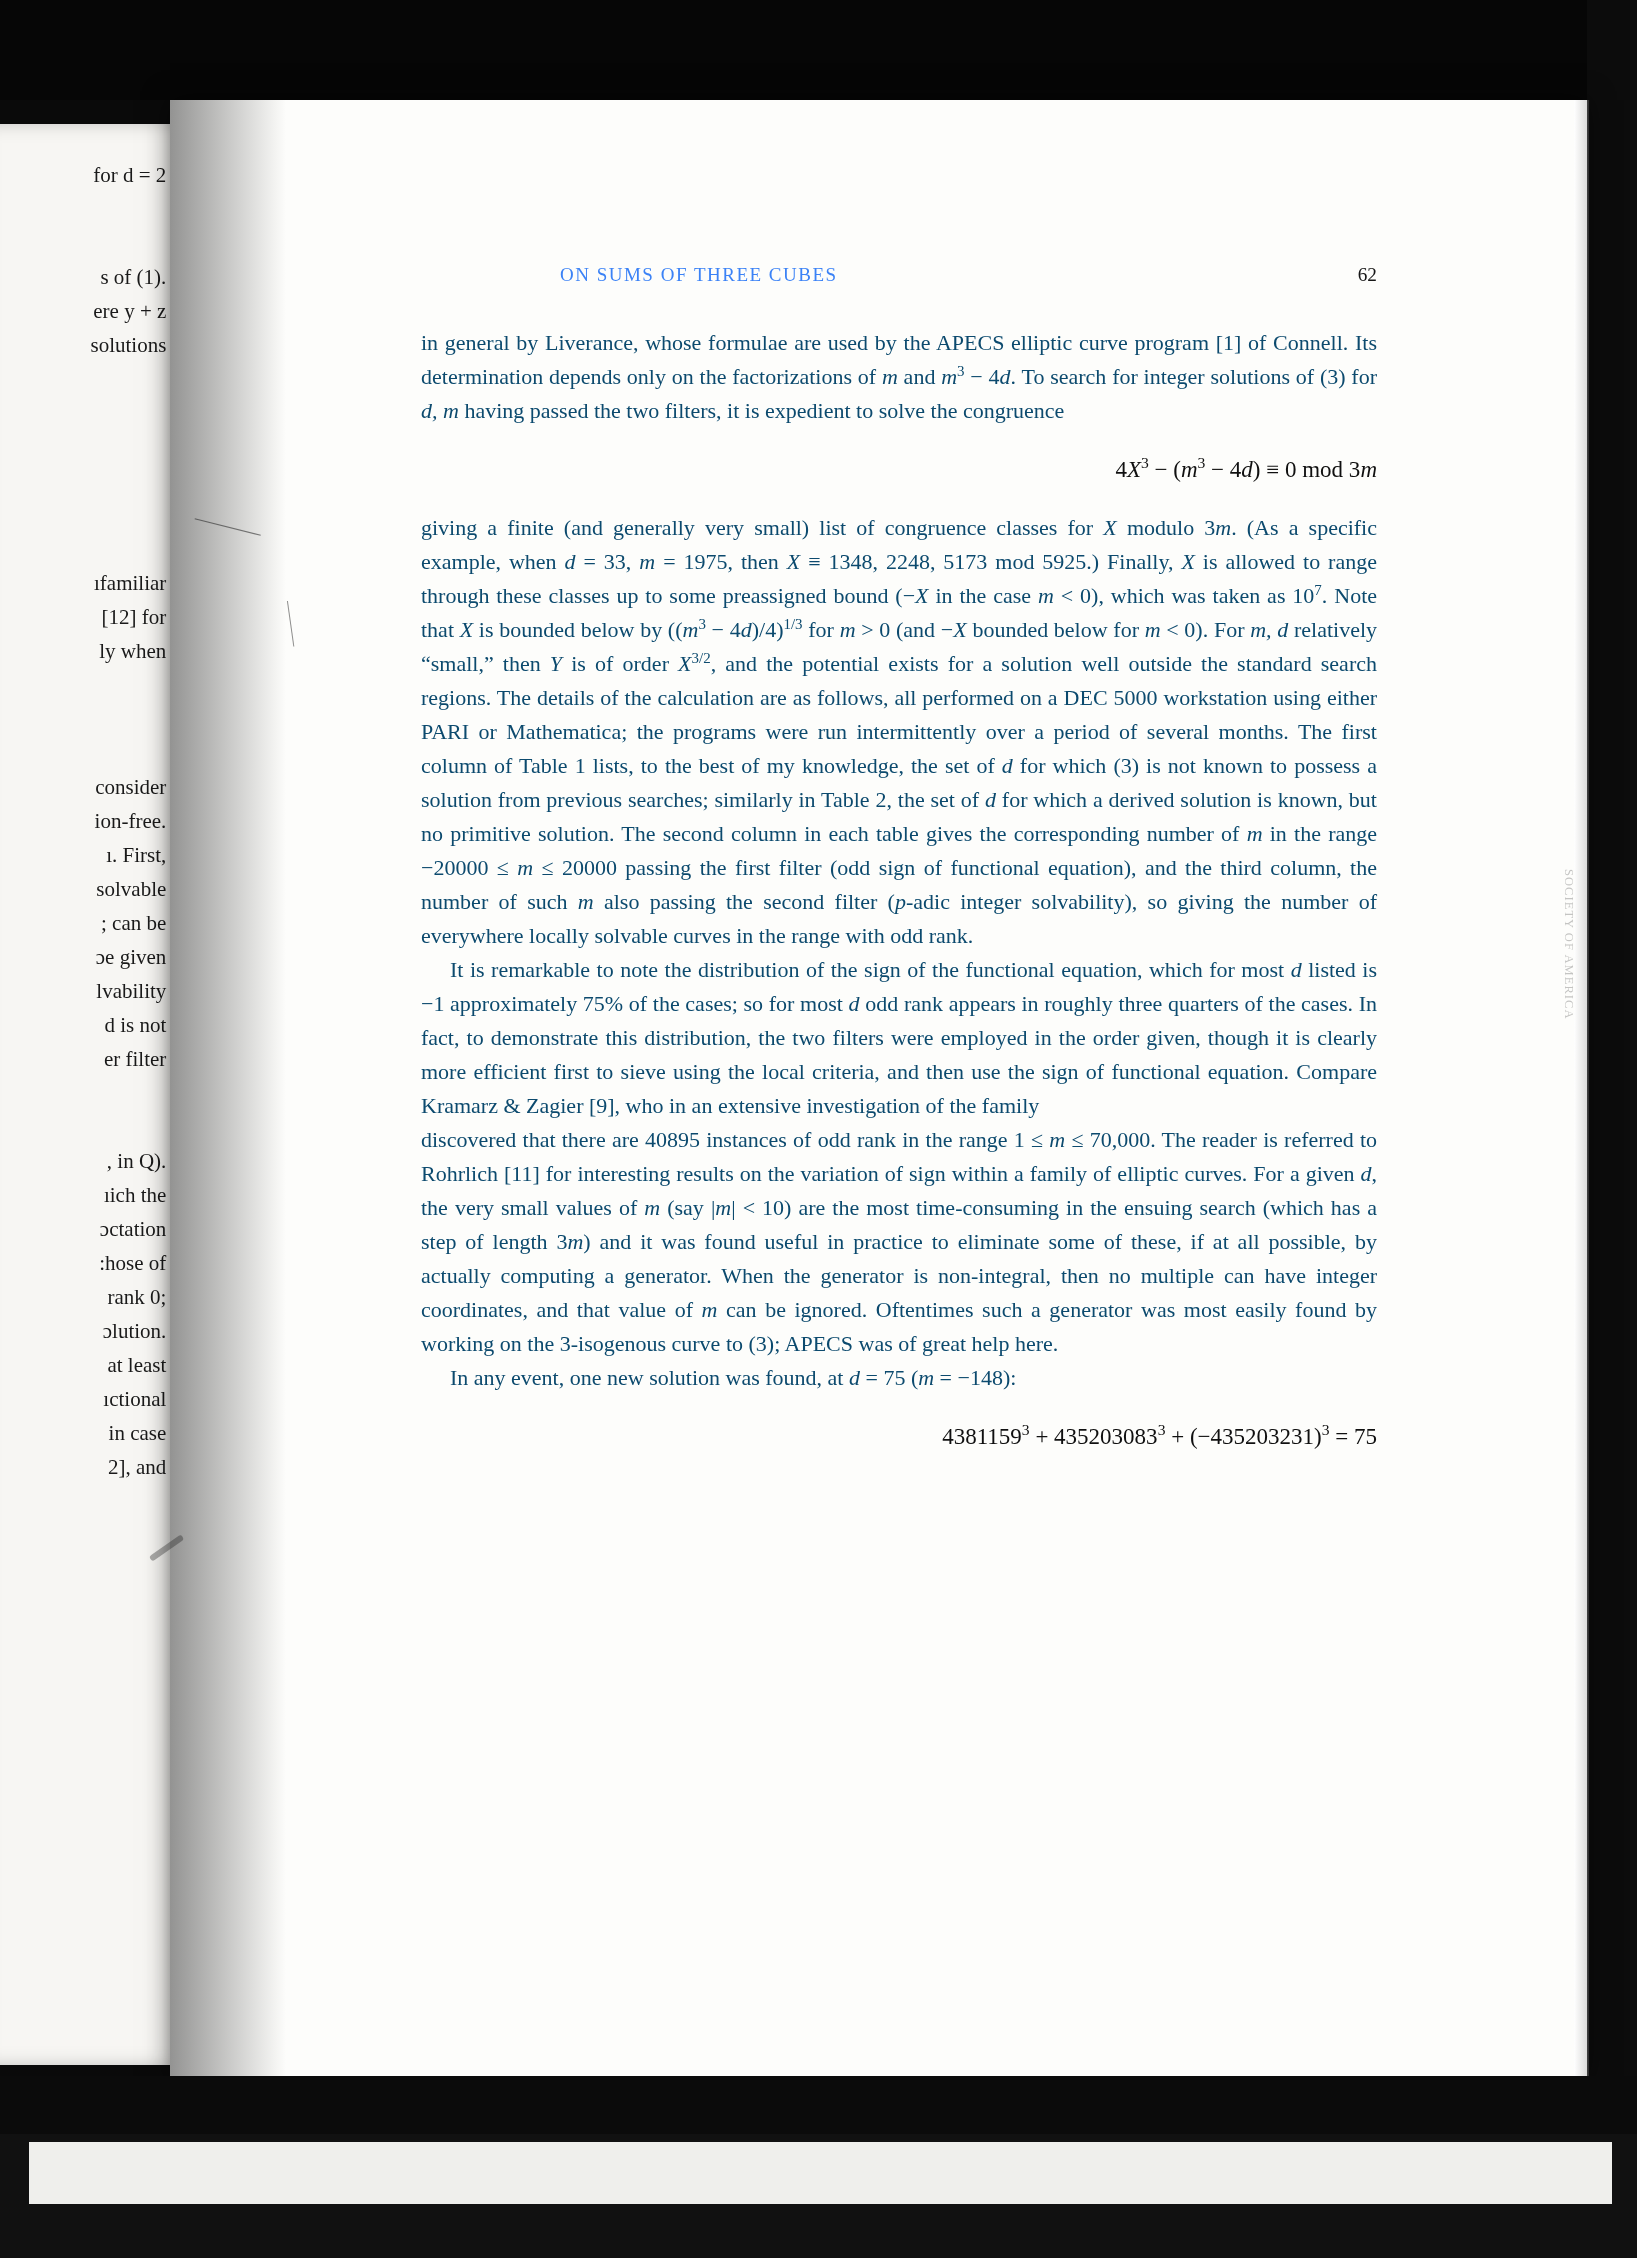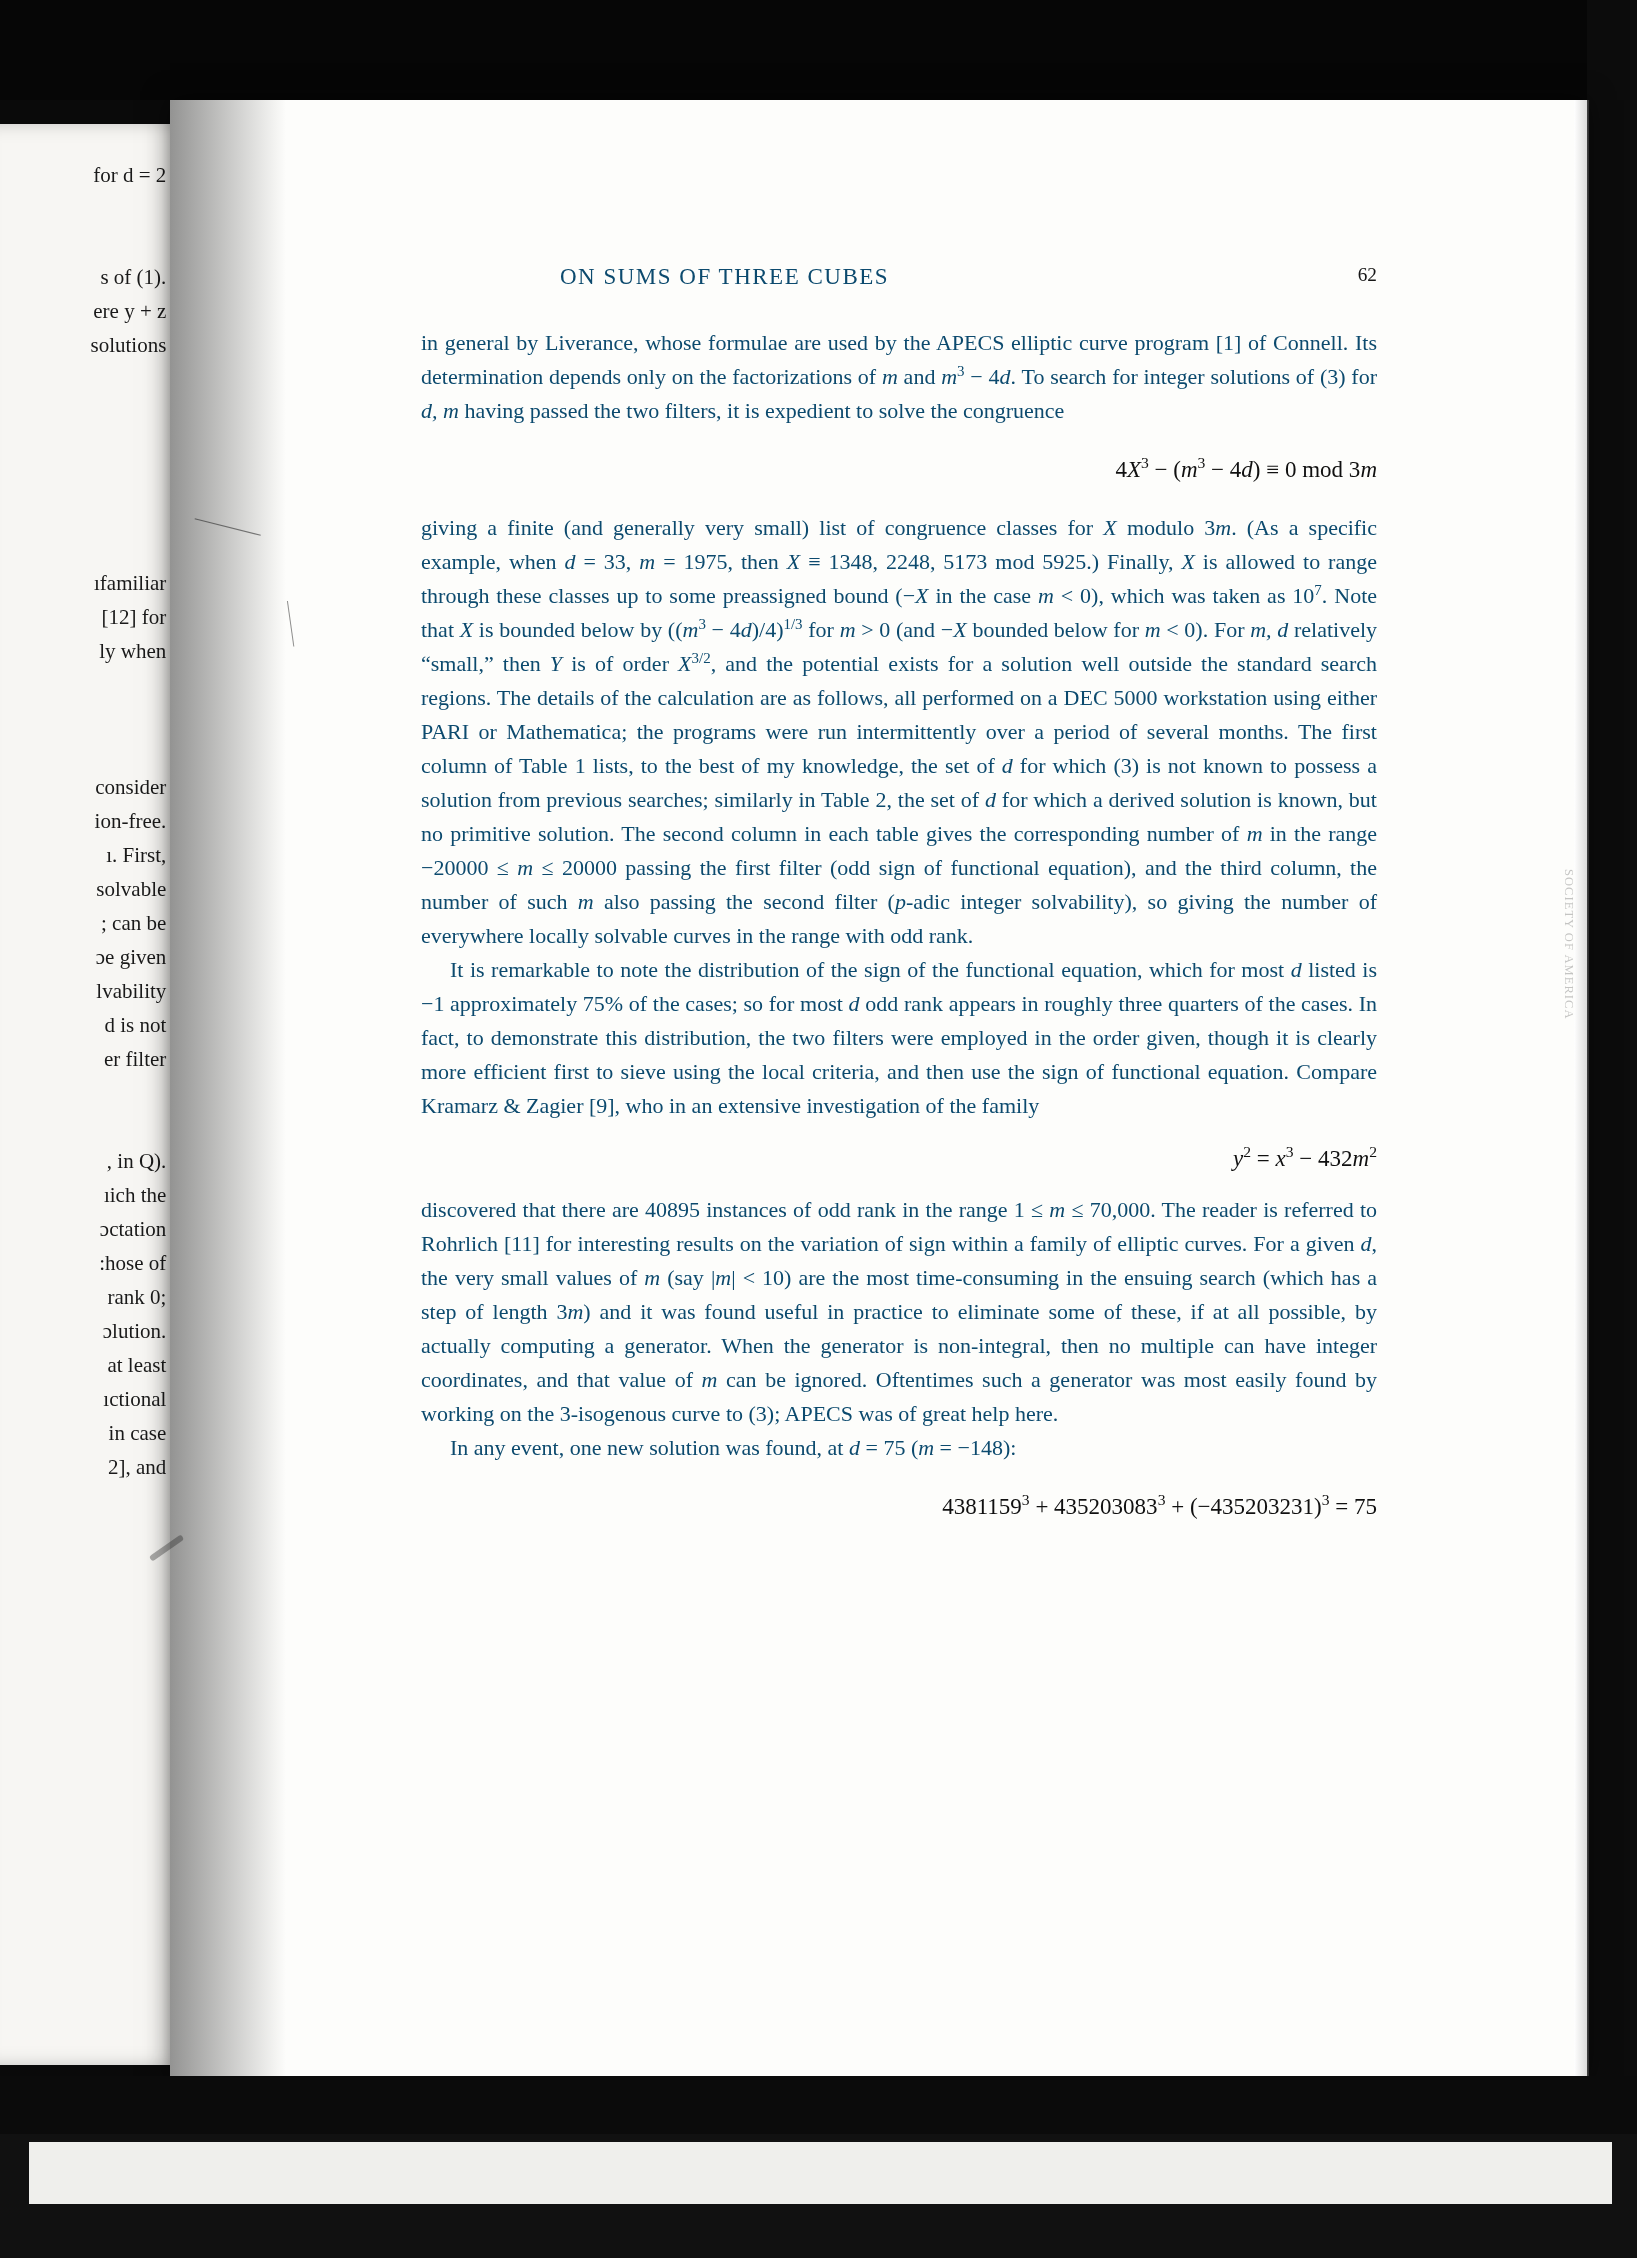--- a/index.html
+++ b/index.html
@@ -143,23 +143,23 @@
   }
   .runhead {
     position: relative;
     height: 29px;
     margin-bottom: 33px;
   }
   .runhead .title {
     position: absolute;
     left: 139px;
     top: 0;
-    font-size: 23px;
+    font-size: 19px;
     letter-spacing: 1.5px;
-    color: #0c4a6e;
+    color: #3b82f6;
   }
   .runhead .folio {
     position: absolute;
     right: 0;
     top: 0;
     font-size: 19.3px;
     color: #161616;
   }
 
   p.body {
@@ -292,23 +292,20 @@
     <p class="body">in general by Liverance, whose formulae are used by the APECS elliptic curve program [1] of Connell. Its determination depends only on the factorizations of <span class="it">m</span> and <span class="it">m</span><sup>3</sup> − 4<span class="it">d</span>. To search for integer solutions of (3) for <span class="it">d, m</span> having passed the two filters, it is expedient to solve the congruence</p>
 
     <div class="display">
       4<span class="it">X</span><sup>3</sup> − (<span class="it">m</span><sup>3</sup> − 4<span class="it">d</span>) ≡ 0 mod 3<span class="it">m</span>
     </div>
 
     <p class="body">giving a finite (and generally very small) list of congruence classes for <span class="it">X</span> modulo 3<span class="it">m</span>. (As a specific example, when <span class="it">d</span> = 33, <span class="it">m</span> = 1975, then <span class="it">X</span> ≡ 1348, 2248, 5173 mod 5925.) Finally, <span class="it">X</span> is allowed to range through these classes up to some preassigned bound (−<span class="it">X</span> in the case <span class="it">m</span> &lt; 0), which was taken as 10<sup>7</sup>. Note that <span class="it">X</span> is bounded below by ((<span class="it">m</span><sup>3</sup> − 4<span class="it">d</span>)/4)<sup>1/3</sup> for <span class="it">m</span> &gt; 0 (and −<span class="it">X</span> bounded below for <span class="it">m</span> &lt; 0). For <span class="it">m, d</span> relatively “small,” then <span class="it">Y</span> is of order <span class="it">X</span><sup>3/2</sup>, and the potential exists for a solution well outside the standard search regions. The details of the calculation are as follows, all performed on a DEC 5000 workstation using either PARI or Mathematica; the programs were run intermittently over a period of several months. The first column of Table 1 lists, to the best of my knowledge, the set of <span class="it">d</span> for which (3) is not known to possess a solution from previous searches; similarly in Table 2, the set of <span class="it">d</span> for which a derived solution is known, but no primitive solution. The second column in each table gives the corresponding number of <span class="it">m</span> in the range −20000 ≤ <span class="it">m</span> ≤ 20000 passing the first filter (odd sign of functional equation), and the third column, the number of such <span class="it">m</span> also passing the second filter (<span class="it">p</span>-adic integer solvability), so giving the number of everywhere locally solvable curves in the range with odd rank.</p>
 
     <p class="body indent">It is remarkable to note the distribution of the sign of the functional equation, which for most <span class="it">d</span> listed is −1 approximately 75% of the cases; so for most <span class="it">d</span> odd rank appears in roughly three quarters of the cases. In fact, to demonstrate this distribution, the two filters were employed in the order given, though it is clearly more efficient first to sieve using the local criteria, and then use the sign of functional equation. Compare Kramarz &amp; Zagier [9], who in an extensive investigation of the family</p>
 
-    <div class="display tight">
-      <span class="it">y</span><sup>2</sup> = <span class="it">x</span><sup>3</sup> − 432<span class="it">m</span><sup>2</sup>
-    </div>
 
     <p class="body">discovered that there are 40895 instances of odd rank in the range 1 ≤ <span class="it">m</span> ≤ 70,000. The reader is referred to Rohrlich [11] for interesting results on the variation of sign within a family of elliptic curves. For a given <span class="it">d</span>, the very small values of <span class="it">m</span> (say |<span class="it">m</span>| &lt; 10) are the most time-consuming in the ensuing search (which has a step of length 3<span class="it">m</span>) and it was found useful in practice to eliminate some of these, if at all possible, by actually computing a generator. When the generator is non-integral, then no multiple can have integer coordinates, and that value of <span class="it">m</span> can be ignored. Oftentimes such a generator was most easily found by working on the 3-isogenous curve to (3); APECS was of great help here.</p>
 
     <p class="body indent">In any event, one new solution was found, at <span class="it">d</span> = 75 (<span class="it">m</span> = −148):</p>
 
     <div class="display">
       4381159<sup>3</sup> + 435203083<sup>3</sup> + (−435203231)<sup>3</sup> = 75
     </div>
 
   </div>

